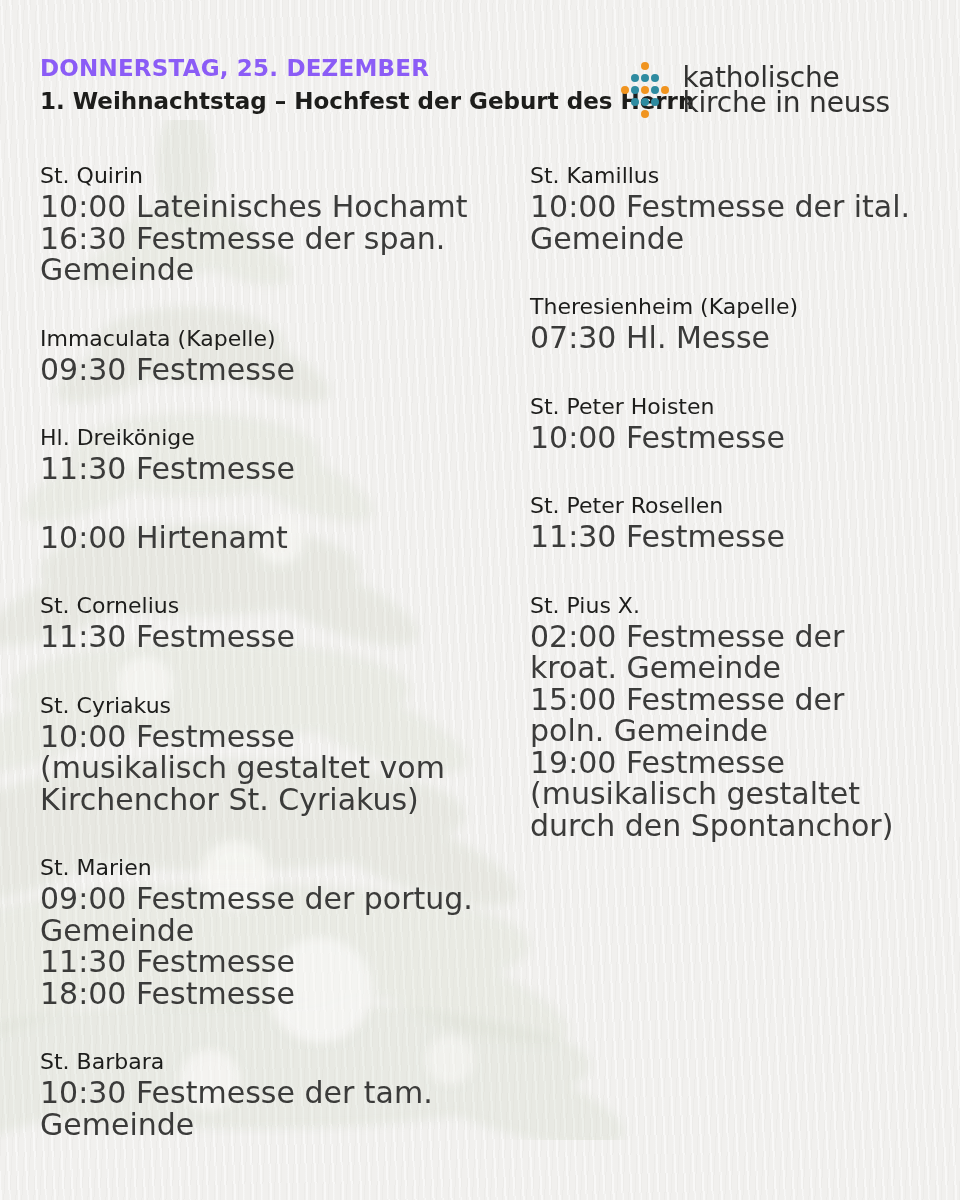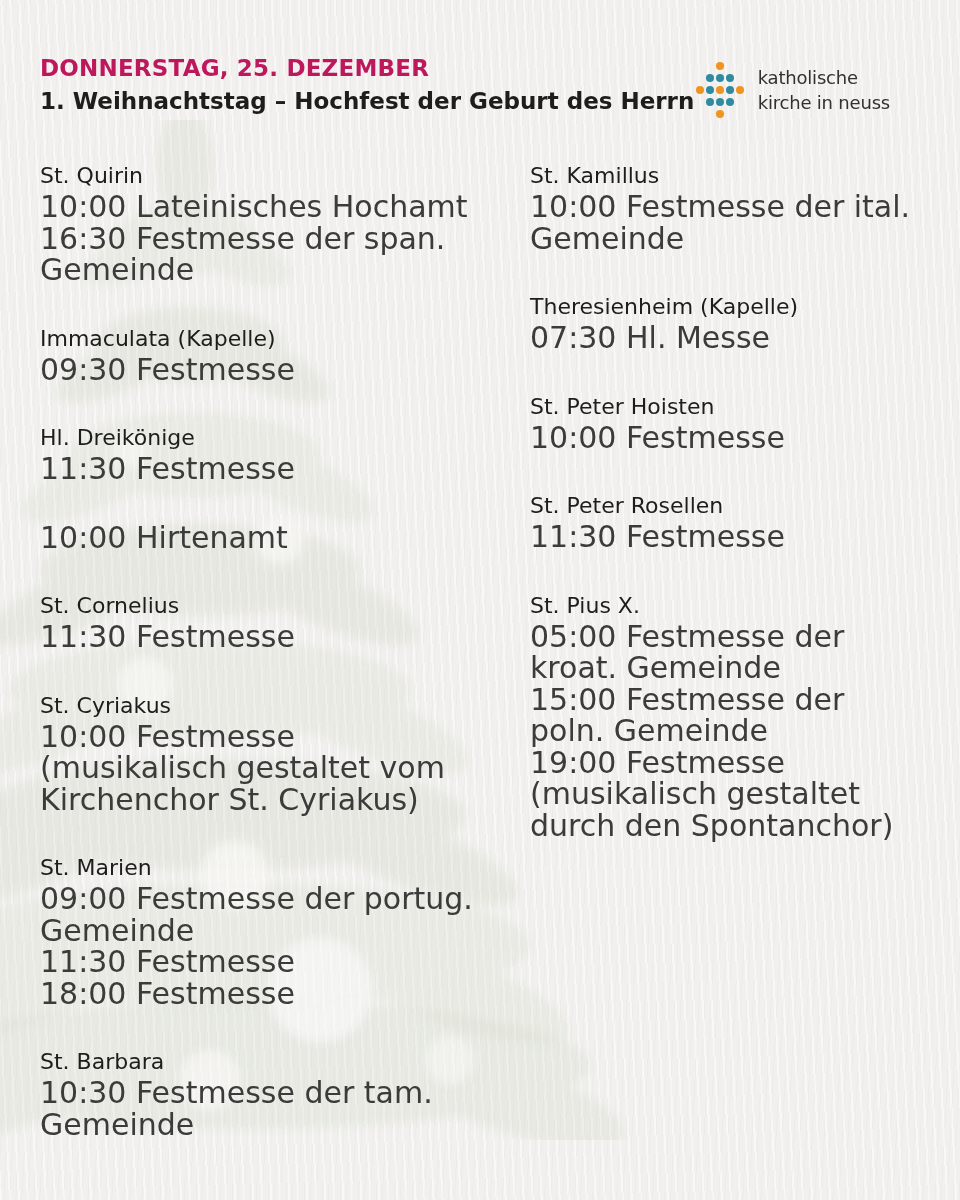--- a/index.html
+++ b/index.html
@@ -29,41 +29,41 @@
     position: relative;
     padding: 52px 40px 0 40px;
     z-index: 2;
   }
   .header-row {
     position: relative;
     margin-bottom: 42px;
   }
   .date-line {
     font-size: 23px; font-weight: 700; line-height: 33px;
-    color: #be185d; letter-spacing: 0.2px;
+    color: #8b5cf6; letter-spacing: 0.2px;
   }
   .title-line {
     font-size: 23px; font-weight: 700; line-height: 33px;
     color: #1d1d1b;
   }
   .logo {
     position: absolute; right: 30px; top: 8px;
     display: flex; align-items: center;
   }
   .logo-dots {
     display: grid;
     grid-template-columns: repeat(5, 8px);
     grid-auto-rows: 12px;
     column-gap: 2px;
     justify-items: center; align-items: center;
     margin-right: 14px;
   }
   .dot { width: 8px; height: 8px; border-radius: 50%; }
   .logo-text {
-    font-size: 18px; line-height: 25px; color: #313130;
+    font-size: 28px; line-height: 25px; color: #313130;
     letter-spacing: -0.2px;
   }
   .logo-text .bold { font-weight: 400; }
   .columns {
     display: flex;
   }
   .col-left { width: 450px; margin-right: 40px; flex: none; }
   .col-right { width: 390px; flex: none; }
   .entry { margin-bottom: 37px; }
   .church {
@@ -245,20 +245,20 @@
   <div class="service">10:00 Festmesse</div>
         </div>
 
   <div class="entry">
     <div class="church">St. Peter Rosellen</div>
   <div class="service">11:30 Festmesse</div>
         </div>
 
   <div class="entry">
     <div class="church">St. Pius X.</div>
-  <div class="service">05:00 Festmesse der kroat. Gemeinde</div>
+  <div class="service">02:00 Festmesse der kroat. Gemeinde</div>
           <div class="service">15:00 Festmesse der poln. Gemeinde</div>
           <div class="service">19:00 Festmesse (musikalisch gestaltet durch den Spontanchor)</div>
         </div>
 </div>
   </div>
 
 </div>
 
 </body></html>

